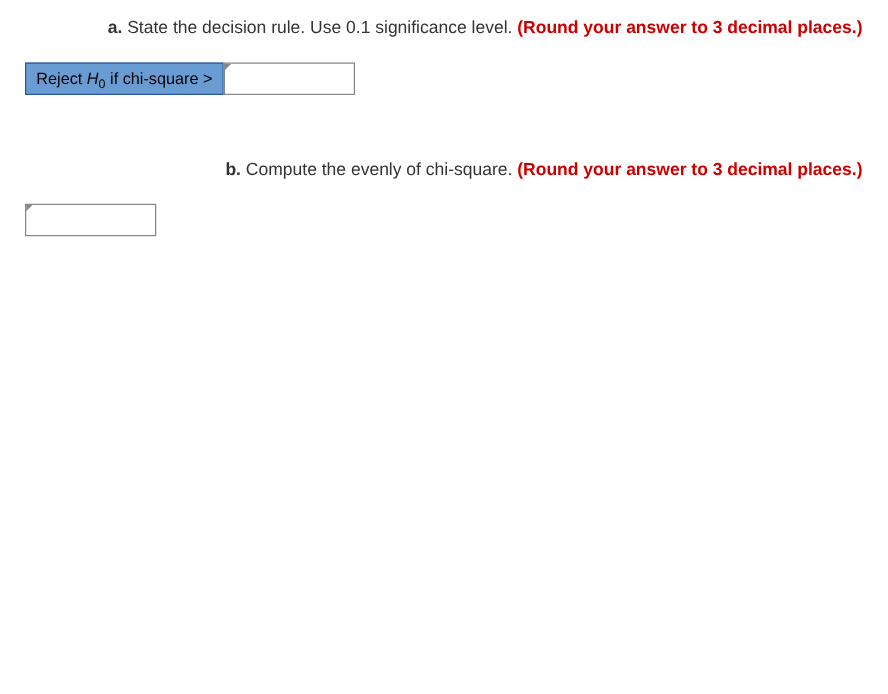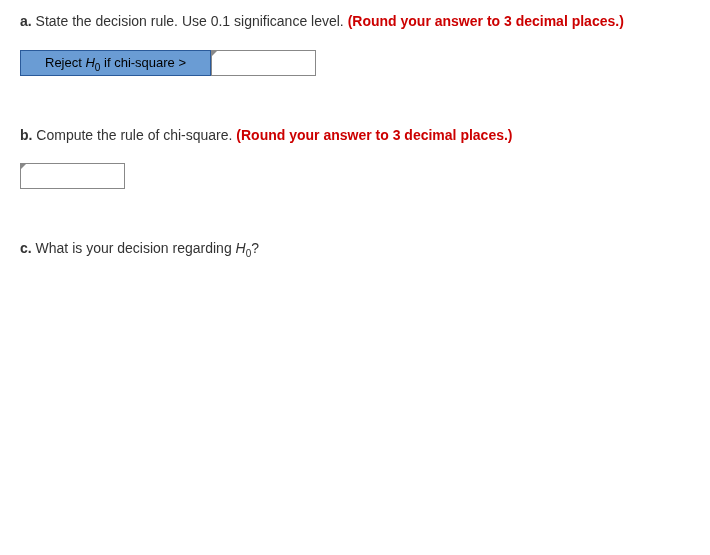--- a/index.html
+++ b/index.html
@@ -14,20 +14,21 @@
       padding: 12px 20px;
       width: 710px;
       background: #fff;
     }
     .question-block {
       margin-bottom: 50px;
     }
     .question-text {
       margin-bottom: 14px;
       line-height: 1.4;
+      text-align: right;
     }
     .bold {
       font-weight: bold;
     }
     .red-bold {
       font-weight: bold;
       color: #c00;
     }
     .hypothesis {
       margin-bottom: 2px;
@@ -40,21 +41,21 @@
       font-size: 10px;
       vertical-align: sub;
     }
     .answer-row {
       margin-top: 18px;
     }
     .blue-cell {
       display: inline-block;
       background: #6a9cd4;
       border: 1px solid #2a5a9a;
-      padding: 4px 24px;
+      padding: 4px 8px;
       font-size: 13px;
       color: #000;
       vertical-align: middle;
       height: 26px;
       line-height: 16px;
     }
     .blue-cell em {
       font-style: italic;
     }
     .input-cell {
@@ -99,26 +100,22 @@
     <span class="red-bold">(Round your answer to 3 decimal places.)</span>
   </div>
   <div class="answer-row">
     <span class="blue-cell"><span>Reject </span><em>H</em><span class="sub">0</span><span> if chi-square &gt;</span></span><span class="input-cell"></span>
   </div>
 </div>
 
 <div class="question-block">
   <div class="question-text">
     <span class="bold">b.</span>
-    <span>Compute the rule of chi-square.</span>
+    <span>Compute the evenly of chi-square.</span>
     <span class="red-bold">(Round your answer to 3 decimal places.)</span>
   </div>
   <div class="answer-row">
     <span class="input-cell"></span>
   </div>
 </div>
 
 <div class="question-block q-c">
-  <div class="question-text">
-    <span class="bold">c.</span>
-    <span>What is your decision regarding </span><em>H</em><span class="sub">0</span><span>?</span>
-  </div>
 </div>
 
 </body></html>

